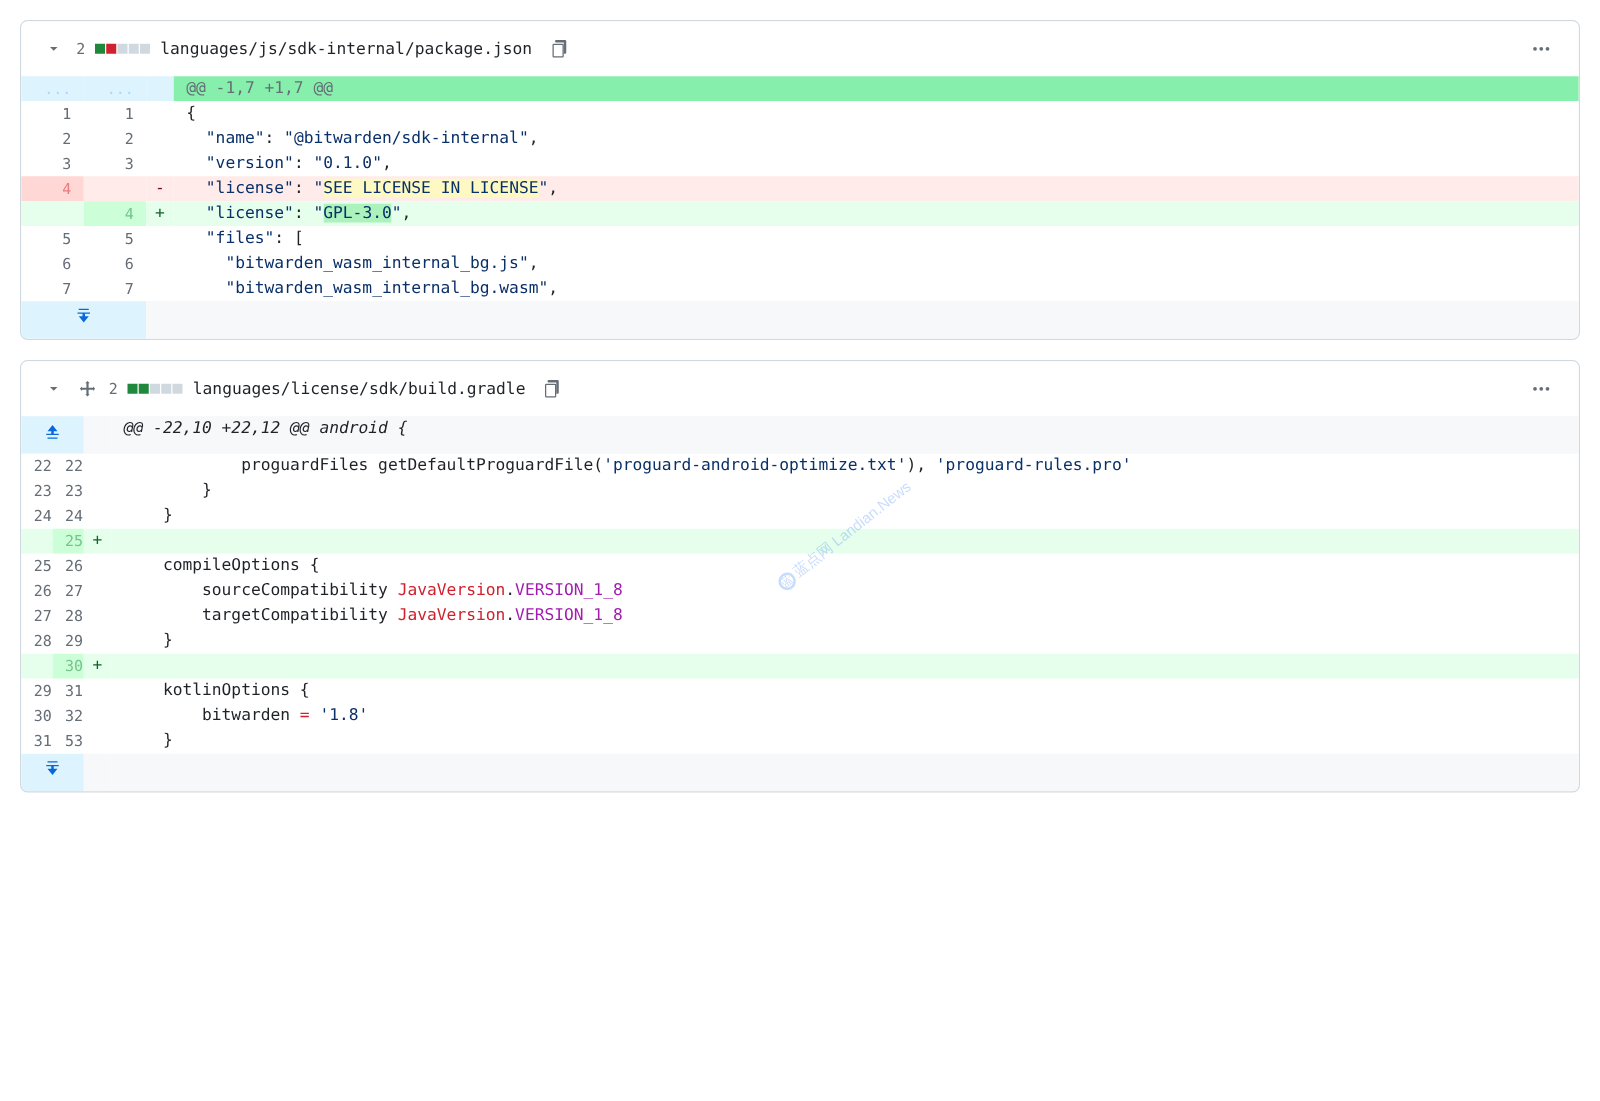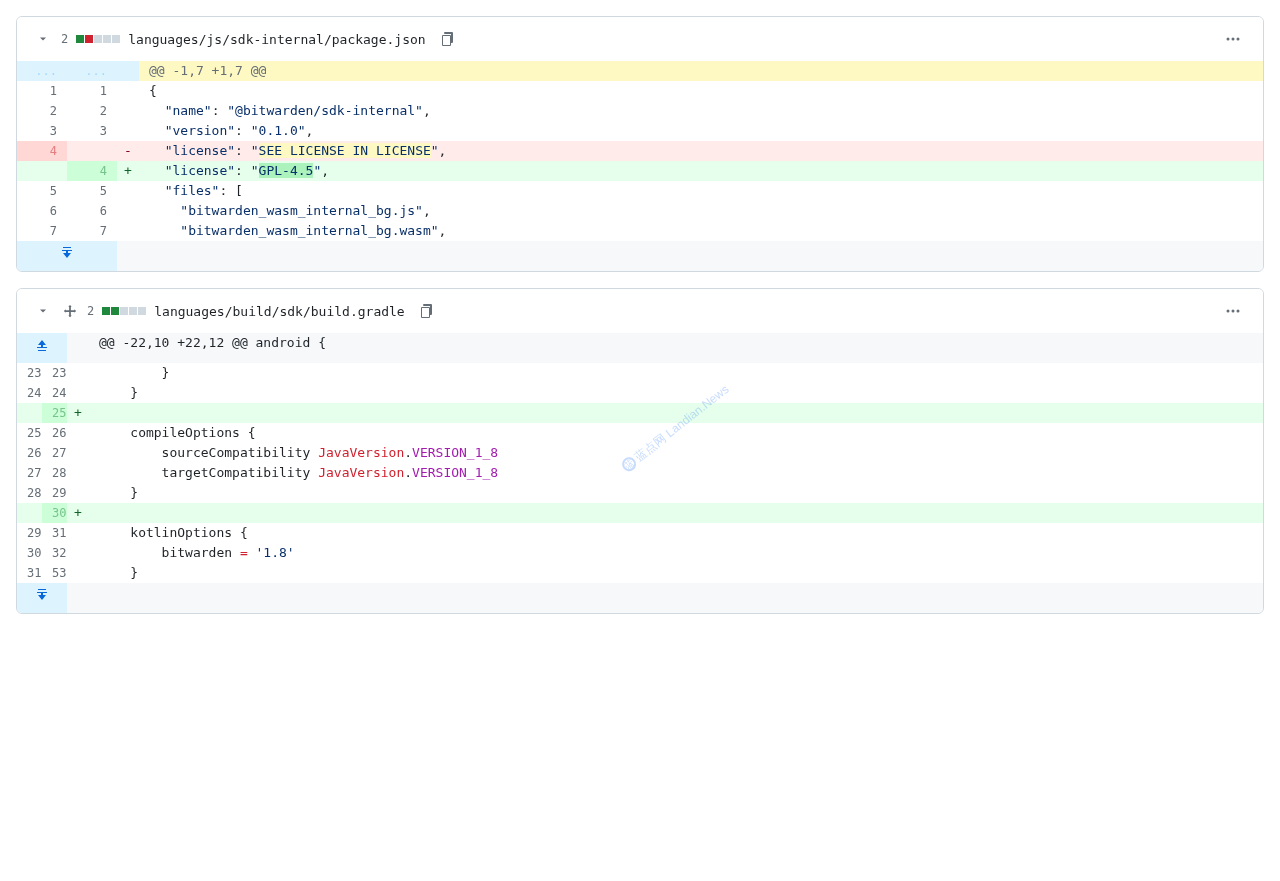--- a/index.html
+++ b/index.html
@@ -113,40 +113,40 @@
   }
   .code-cell {
     padding: 0 10px;
     white-space: pre;
     vertical-align: top;
     color: #1f2328;
   }
 
   tr.hunk .num-cell { background: #ddf4ff; color: rgba(84,174,255,0.4);}
   tr.hunk .marker-cell { background: #ddf4ff; }
-  tr.hunk .code-cell { background: #fef9c3; color: #656d76; }
+  tr.hunk .code-cell { background: #86efac; color: #656d76; }
 
   tr.ctx .num-cell { background: #ffffff; }
   tr.ctx .marker-cell { background: #ffffff; }
   tr.ctx .code-cell { background: #ffffff; }
 
   tr.add .num-cell { background: #ccffd8; color:#1f883d80 }
   tr.add .num-cell.left { background: #e6ffec; }
   tr.add .marker-cell { background: #e6ffec; color: #116329; }
   tr.add .code-cell { background: #e6ffec; }
   tr.add .num-cell.right { background:#ccffd8; }
 
   tr.del .num-cell { background: #ffd7d5; color:#cf222e80}
   tr.del .num-cell.left { background:#ffd7d5; }
   tr.del .num-cell.right { background: #ffebe9; }
   tr.del .marker-cell { background: #ffebe9; color: #82071e; }
   tr.del .code-cell { background: #ffebe9; }
 
   tr.expander .num-cell { background: #ddf4ff; }
-  tr.expander .code-cell, tr.expander .marker-cell { background: #f6f8fa; }
+  tr.expander .code-cell, tr.expander .marker-cell { background: #f6f8fa; font-style: italic; }
   tr.expander .num-cell.spanned {
     text-align: center;
     color: #0969da;
     cursor: pointer;
     padding: 4px 0;
   }
   .expander-icon {
     display: inline-flex;
     align-items: center;
     justify-content: center;
@@ -248,21 +248,21 @@
           <tr class="del">
             <td class="num-cell left">4</td>
             <td class="num-cell right"></td>
             <td class="marker-cell">-</td>
             <td class="code-cell"><span class="tok-plain">  </span><span class="tok-key">"license"</span><span class="tok-plain">: </span><span class="tok-str">"</span><span class="tok-str hl-del">SEE LICENSE IN LICENSE</span><span class="tok-str">"</span><span class="tok-plain">,</span></td>
           </tr>
           <tr class="add">
             <td class="num-cell left"></td>
             <td class="num-cell right">4</td>
             <td class="marker-cell">+</td>
-            <td class="code-cell"><span class="tok-plain">  </span><span class="tok-key">"license"</span><span class="tok-plain">: </span><span class="tok-str">"</span><span class="tok-str hl-add">GPL-4.5</span><span class="tok-str">"</span><span class="tok-plain">,</span></td>
+            <td class="code-cell"><span class="tok-plain">  </span><span class="tok-key">"license"</span><span class="tok-plain">: </span><span class="tok-str">"</span><span class="tok-str hl-add">GPL-3.0</span><span class="tok-str">"</span><span class="tok-plain">,</span></td>
           </tr>
           <tr class="ctx">
             <td class="num-cell left">5</td>
             <td class="num-cell right">5</td>
             <td class="marker-cell"></td>
             <td class="code-cell"><span class="tok-plain">  </span><span class="tok-key">"files"</span><span class="tok-plain">: [</span></td>
           </tr>
           <tr class="ctx">
             <td class="num-cell left">6</td>
             <td class="num-cell right">6</td>
@@ -300,21 +300,21 @@
           </svg>
         </span>
         <span class="change-count">2</span>
         <span class="diffstat">
           <span class="ds-add"></span>
           <span class="ds-add"></span>
           <span class="ds-neu"></span>
           <span class="ds-neu"></span>
           <span class="ds-neu"></span>
         </span>
-        <span class="file-path">languages/build/sdk/build.gradle</span>
+        <span class="file-path">languages/license/sdk/build.gradle</span>
         <span class="copy-btn">
           <svg viewBox="0 0 16 16" fill="currentColor">
             <path d="M4 2a1 1 0 0 1 1-1h7a1 1 0 0 1 1 1v9a1 1 0 0 1-1 1h-1V3H5a1 1 0 0 1-1-1Z"></path>
             <path d="M2 5a1 1 0 0 1 1-1h7a1 1 0 0 1 1 1v9a1 1 0 0 1-1 1H3a1 1 0 0 1-1-1V5Zm1 0v9h7V5H3Z"></path>
           </svg>
         </span>
         <span class="spacer"></span>
         <span class="kebab">
           <svg viewBox="0 0 16 16" fill="currentColor">
             <circle cx="3" cy="8" r="1.5"></circle>
@@ -328,20 +328,26 @@
           <tr class="expander">
             <td class="num-cell spanned" colspan="2"><span class="expander-icon">
                 <svg viewBox="0 0 16 16">
                   <path d="M8 3l4 5H9v2H7V8H4zM3 10h10v1H3zM4 13h8v1H4z"></path>
                 </svg>
               </span></td>
             <td class="marker-cell"></td>
             <td class="code-cell">@@ -22,10 +22,12 @@ android {</td>
           </tr>
           <tr class="ctx">
+            <td class="num-cell left">22</td>
+            <td class="num-cell right">22</td>
+            <td class="marker-cell"></td>
+            <td class="code-cell"><span class="tok-plain">            proguardFiles getDefaultProguardFile(</span><span class="tok-str">'proguard-android-optimize.txt'</span><span class="tok-plain">), </span><span class="tok-str">'proguard-rules.pro'</span></td>
+          </tr>
+          <tr class="ctx">
             <td class="num-cell left">23</td>
             <td class="num-cell right">23</td>
             <td class="marker-cell"></td>
             <td class="code-cell"><span class="tok-plain">        }</span></td>
           </tr>
           <tr class="ctx">
             <td class="num-cell left">24</td>
             <td class="num-cell right">24</td>
             <td class="marker-cell"></td>
             <td class="code-cell"><span class="tok-plain">    }</span></td>

